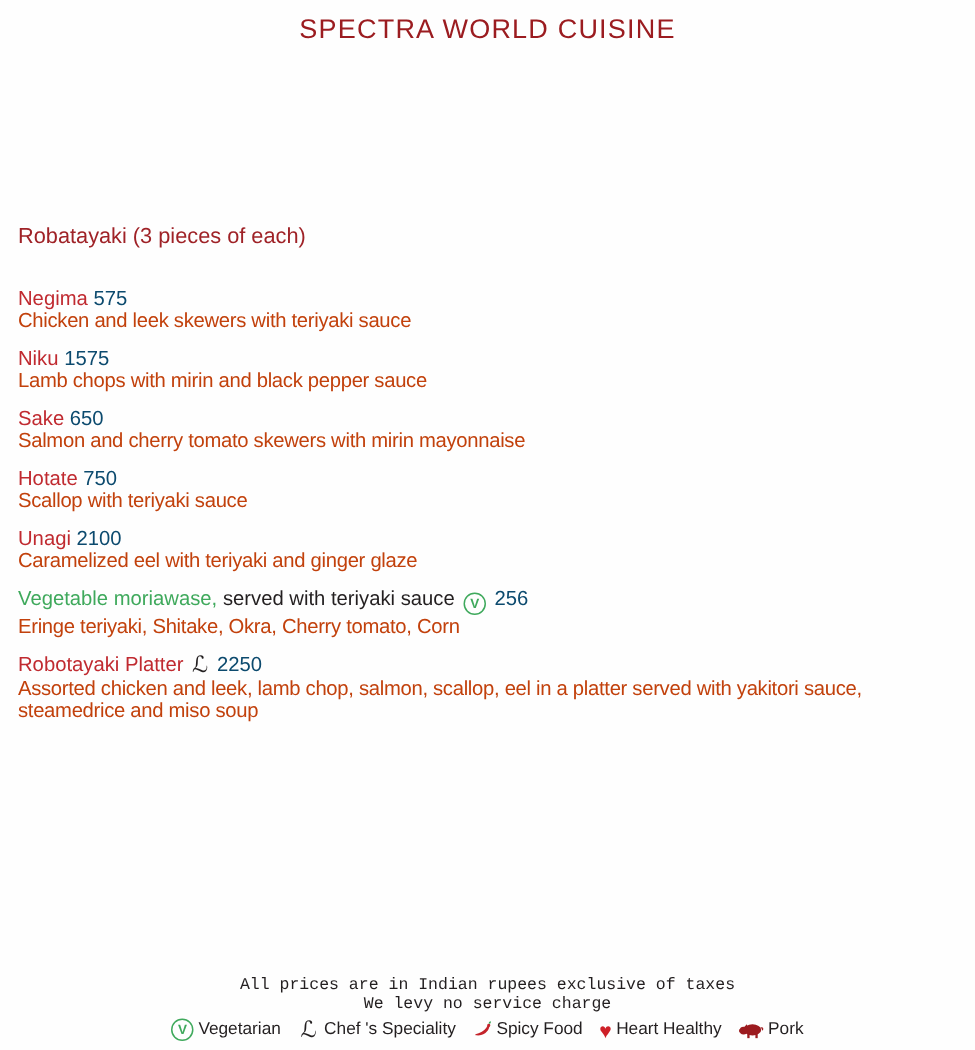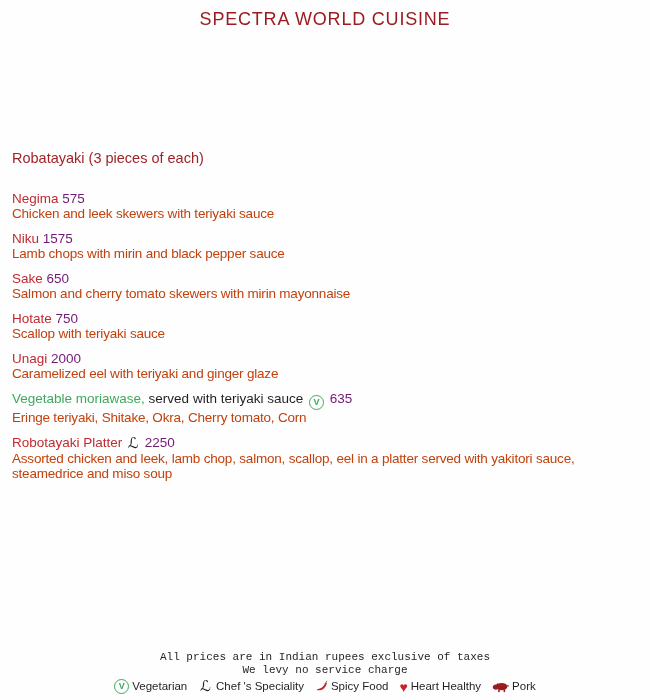--- a/index.html
+++ b/index.html
@@ -14,21 +14,21 @@
   }
   .content{margin:0 12px;}
   .section-heading{
     margin:120px 0 0 0;font-size:14.5px;font-weight:400;color:#9f2227;
   }
   .items{margin-top:25px;}
   .item{margin-bottom:10px;font-size:13.5px;line-height:15px;}
   .item .line1{white-space:nowrap;}
   .nm{color:#c02a30;}
   .nm.green{color:#3fa95c;}
-  .pr{color:#701a75;}
+  .pr{color:#0c4a6e;}
   .desc{color:#c2410c;letter-spacing:-0.2px;}
   .suffix{color:#231f20;}
   
   .veg-badge{
     display:inline-flex;align-items:center;justify-content:center;
     width:13px;height:13px;border:1.4px solid #3fa95c;border-radius:50%;
     color:#3fa95c;font-size:9px;font-weight:700;line-height:1;
     vertical-align:-2px;margin:0 2px;
   }
   .chef-glyph{
@@ -88,31 +88,31 @@
       <div class="line1">
         <span class="nm">Hotate</span>
         <span class="pr">750</span>
       </div>
       <div class="desc">Scallop with teriyaki sauce</div>
     </div>
 
     <div class="item">
       <div class="line1">
         <span class="nm">Unagi</span>
-        <span class="pr">2000</span>
+        <span class="pr">2100</span>
       </div>
       <div class="desc">Caramelized eel with teriyaki and ginger glaze</div>
     </div>
 
     <div class="item">
       <div class="line1">
         <span class="nm green">Vegetable moriawase,</span>
         <span class="suffix">served with teriyaki sauce</span>
         <span class="veg-badge">V</span>
-        <span class="pr">635</span>
+        <span class="pr">256</span>
       </div>
       <div class="desc">Eringe teriyaki, Shitake, Okra, Cherry tomato, Corn</div>
     </div>
 
     <div class="item">
       <div class="line1">
         <span class="nm">Robotayaki Platter</span>
         <span class="chef-glyph">ℒ</span>
         <span class="pr">2250</span>
       </div>

